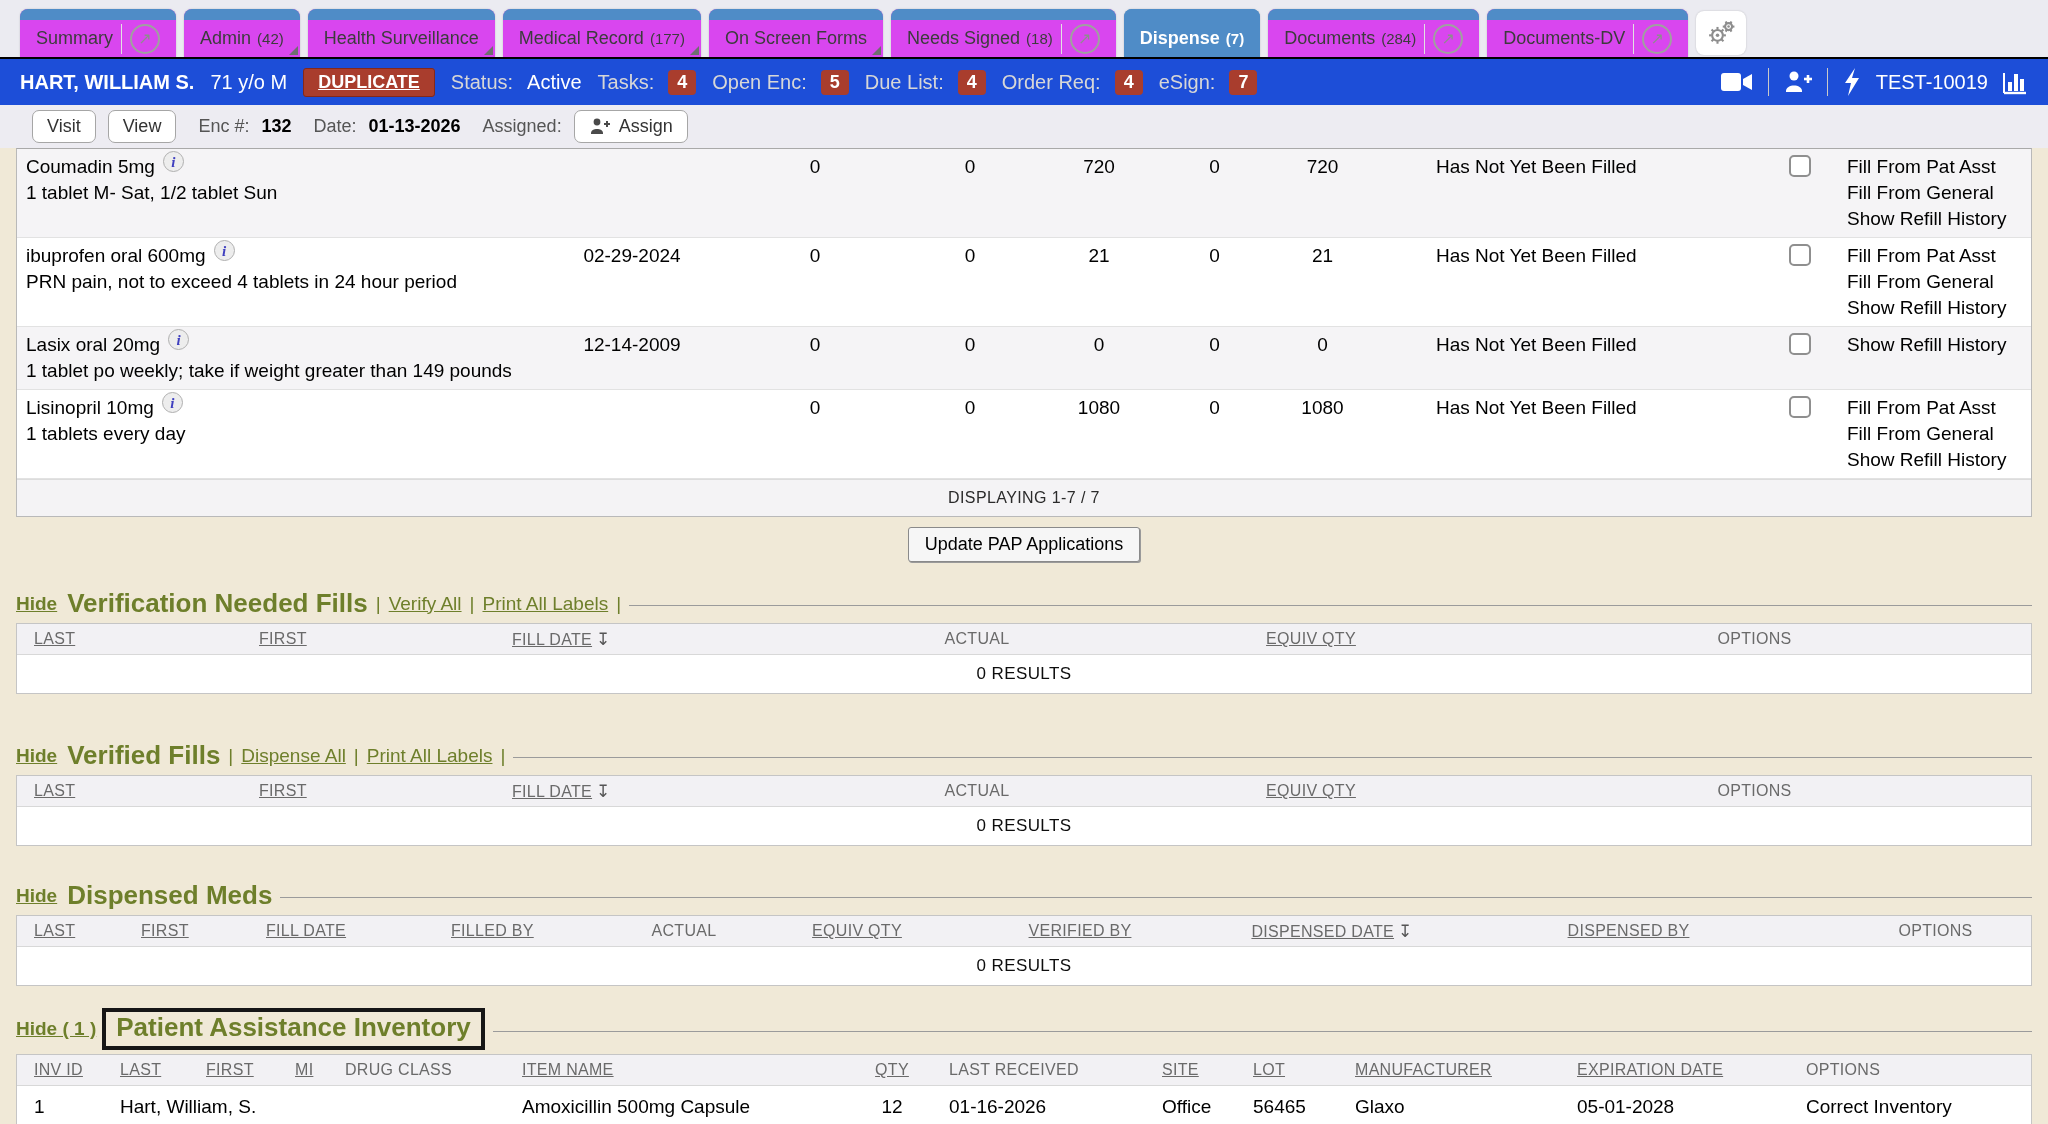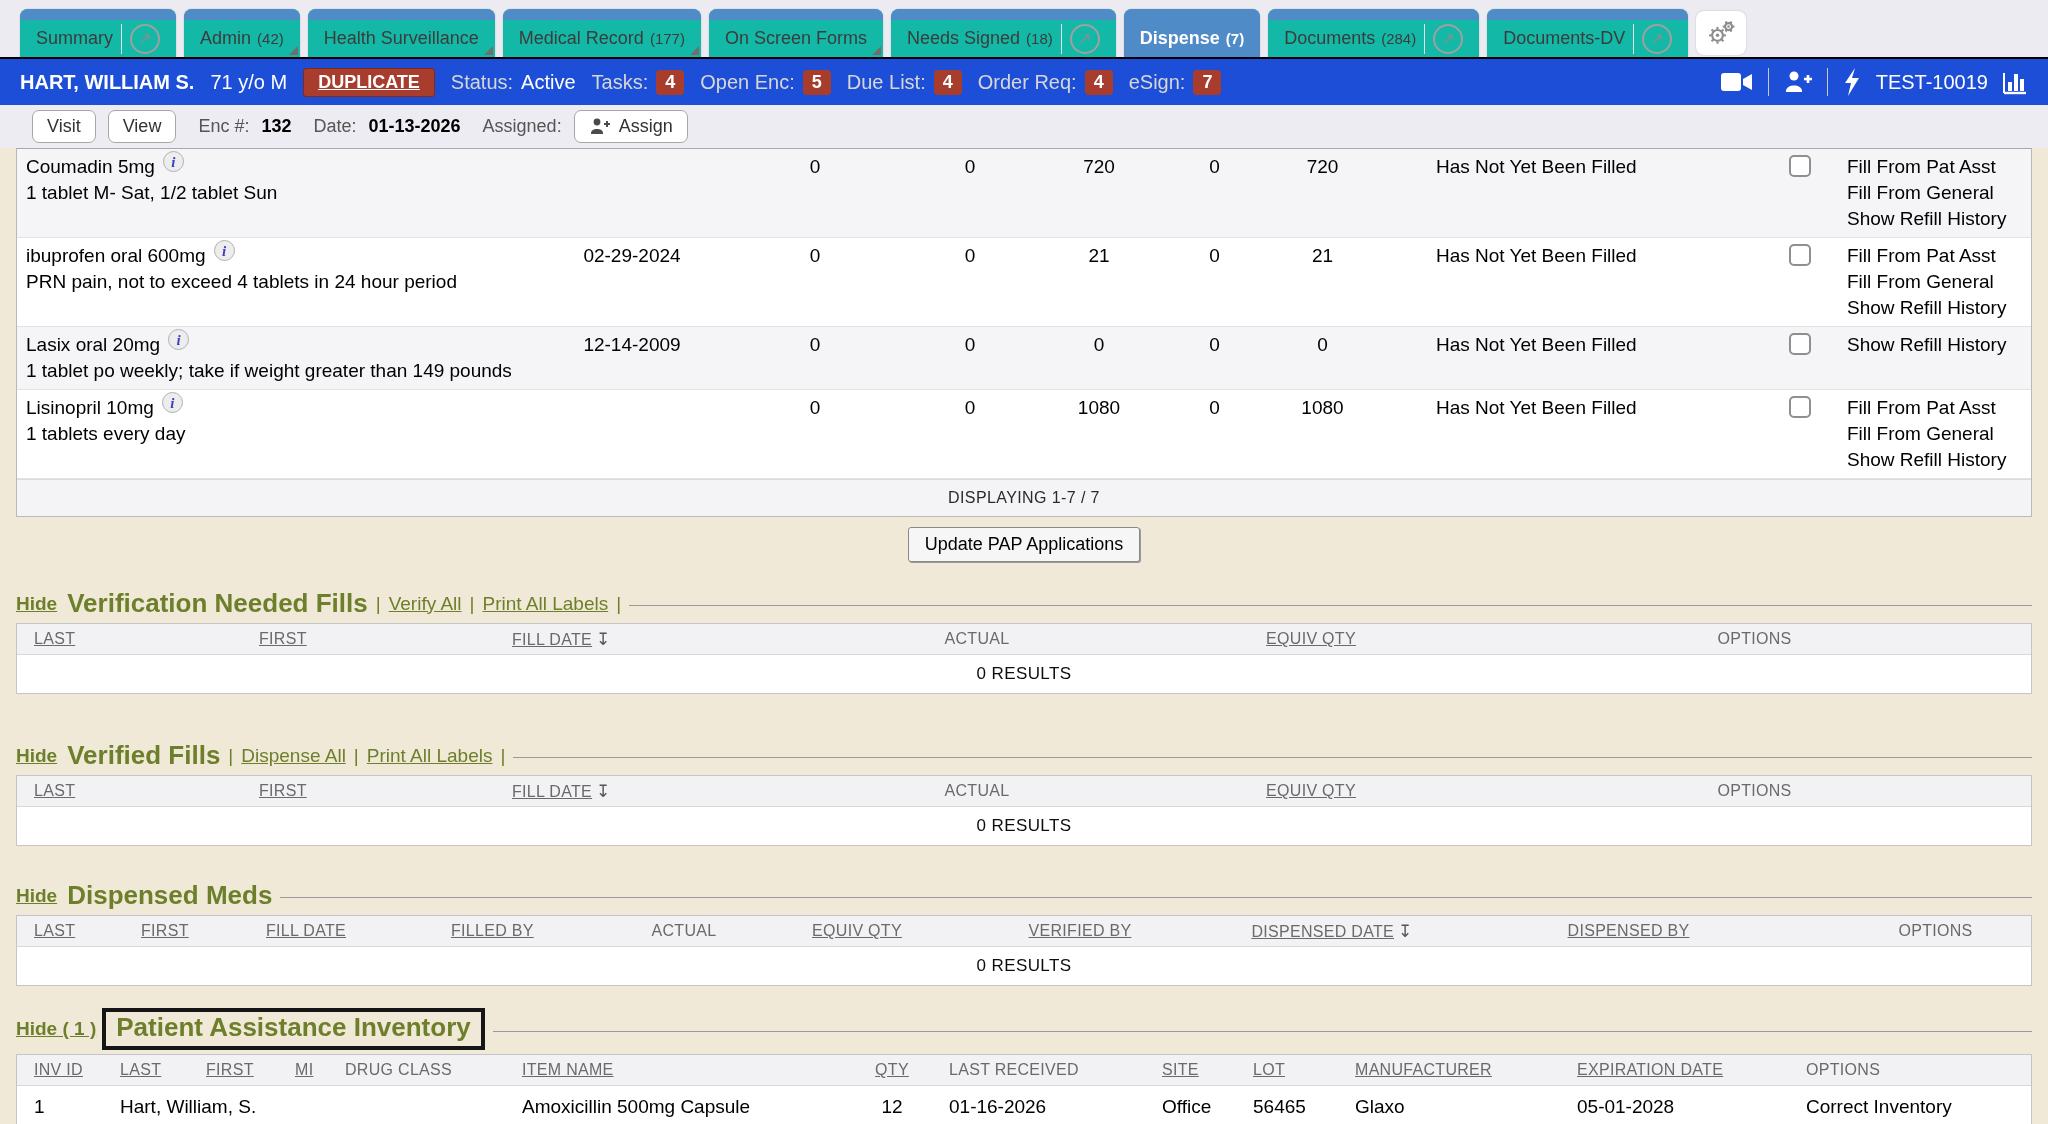--- a/index.html
+++ b/index.html
@@ -2,21 +2,21 @@
 <html><head>
 <meta charset="utf-8">
 <style>
   * { margin:0; padding:0; box-sizing:border-box; }
   html,body { background:#f0e9d7; }
   body { font-family:"Liberation Sans", sans-serif; }
   .page { position:relative; width:2048px; height:1124px; overflow:hidden; background:#f0e9d7; }
 
   
   .tabbar { height:57px; background:#ebebf1; display:flex; align-items:flex-end; padding-left:20px; gap:8px; }
-  .tab { position:relative; display:flex; align-items:center; gap:8px; background:#14b8a6; height:48px;
+  .tab { position:relative; display:flex; align-items:center; gap:8px; background:#d946ef; height:48px;
          padding:11px 16px 0 16px; border-radius:8px 8px 0 0; font-size:18px; color:#3c3c3c; cursor:pointer;
          box-shadow:0 0 2px rgba(0,0,0,.18); }
   .tab::before { content:""; position:absolute; top:0; left:0; right:0; height:11px; background:#4f8cc7; border-radius:8px 8px 0 0; }
   .tab.active { background:#4f8cc7; color:#fff; font-weight:bold; }
   .tab .count { font-size:15px; margin-left:-2px; }
   .tab .tabdiv { width:1px; height:30px; background:#e2e2e2; }
   .popout { width:30px; height:30px; border:2px solid #a0a0a0; border-radius:50%; color:#8d8d8d;
             display:inline-flex; align-items:center; justify-content:center; font-size:16px; flex:none; }
   .popout::before { content:"\2197"; }
   .fold { position:absolute; right:2px; bottom:2px; width:0; height:0; border-left:9px solid transparent; border-bottom:9px solid #6f6f6f; }
@@ -24,21 +24,21 @@
               margin-bottom:2px; box-shadow:0 0 2px rgba(0,0,0,.2); cursor:pointer; }
 
   
   .ptbar { height:48px; background:#1d4ed8; display:flex; align-items:center; padding:0 20px; gap:16px;
            color:#fff; font-size:20px; border-top:2px solid #000000; }
   .pt-name { font-weight:bold; }
   .lbl { color:#d7d7d7; }
   .dupbadge { background:#a93d2d; border:1px solid #83281b; color:#fff; font-weight:bold; text-decoration:underline;
               padding:3px 14px; border-radius:3px; font-size:18px; cursor:pointer; }
   .cbadge { background:#a93d2d; color:#fff; font-weight:bold; border-radius:4px; padding:2px 9px; font-size:18px; }
-  .counter { display:flex; align-items:center; gap:8px; }
+  .counter { display:flex; align-items:center; gap:14px; }
   .pt-right { margin-left:auto; display:flex; align-items:center; gap:14px; }
   .vdiv { width:1px; height:28px; background:#c9c9c9; }
   .icobtn { display:flex; align-items:center; cursor:pointer; }
 
   
   .encbar { height:43px; background:#edecf2; display:flex; align-items:center; padding:0 32px; gap:12px; font-size:18px; }
   .btn { background:#fff; border:1px solid #a6a6a6; border-radius:7px; padding:5px 14px; font-size:18px; color:#333;
          display:inline-flex; align-items:center; gap:8px; cursor:pointer; }
   .enc-lbl { color:#555; margin-left:10px; }
   .enc-val { color:#000; font-weight:bold; }

